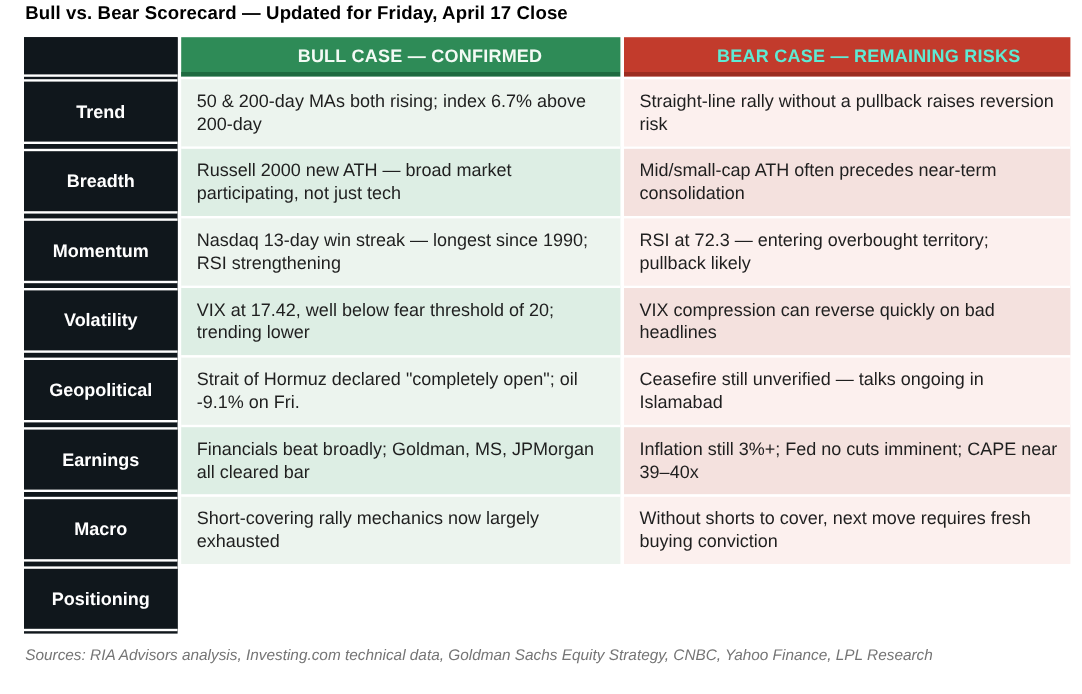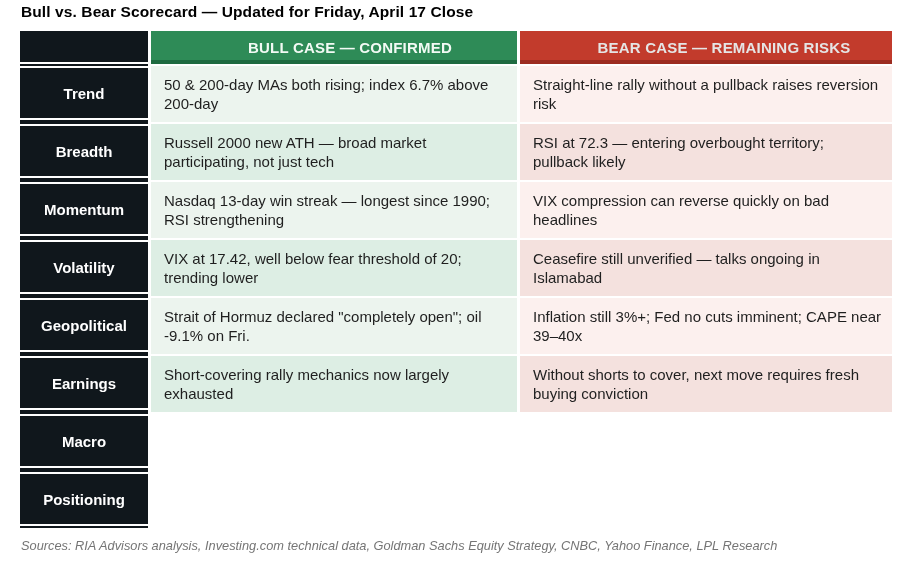--- a/index.html
+++ b/index.html
@@ -17,21 +17,21 @@
   .bull-col{width:366px;background:#ffffff;}
   .bear-col{width:372px;background:#ffffff;}
 
   .hcell{
     height:33px;box-sizing:border-box;flex:0 0 auto;
     display:flex;align-items:center;justify-content:center;
     font-weight:700;font-size:15px;letter-spacing:.2px;text-align:center;
   }
   .corner-h{background:#10171c;height:33px;border-bottom:2px solid #fff;}
   .bull-h{background:#2e8b57;color:#f2faf4;box-shadow:inset 0 -4px 0 #1e6a40;padding-left:32px;}
-  .bear-h{background:#c23b2c;color:#e5e5e5;box-shadow:inset 0 -4px 0 #9c2c20;padding-left:36px;}
+  .bear-h{background:#c23b2c;color:#5eead4;box-shadow:inset 0 -4px 0 #9c2c20;padding-left:36px;}
 
   .lbl{
     height:54px;margin:2px 0;box-sizing:border-box;flex:0 0 auto;
     border-top:2px solid #fff;border-bottom:2px solid #fff;
     background:#10171c;color:#ffffff;
     display:flex;align-items:center;justify-content:center;
     font-weight:700;font-size:15px;text-align:center;
   }
   .cell{
     height:58px;box-sizing:border-box;flex:0 0 auto;
@@ -71,26 +71,28 @@
       <div class="lbl">Positioning</div>
     </div>
 
     <div class="col bull-col">
       <div class="hcell bull-h">BULL CASE — CONFIRMED</div>
       <div class="cell">50 &amp; 200-day MAs both rising; index 6.7% above 200-day</div>
       <div class="cell">Russell 2000 new ATH — broad market participating, not just tech</div>
       <div class="cell">Nasdaq 13-day win streak — longest since 1990; RSI strengthening</div>
       <div class="cell">VIX at 17.42, well below fear threshold of 20; trending lower</div>
       <div class="cell">Strait of Hormuz declared "completely open"; oil -9.1% on Fri.</div>
+      <div class="cell">Financials beat broadly; Goldman, MS, JPMorgan all cleared bar</div>
       <div class="cell">Short-covering rally mechanics now largely exhausted</div>
     </div>
 
     <div class="col bear-col">
       <div class="hcell bear-h">BEAR CASE — REMAINING RISKS</div>
       <div class="cell">Straight-line rally without a pullback raises reversion risk</div>
+      <div class="cell">Mid/small-cap ATH often precedes near-term consolidation</div>
       <div class="cell">RSI at 72.3 — entering overbought territory; pullback likely</div>
       <div class="cell">VIX compression can reverse quickly on bad headlines</div>
       <div class="cell">Ceasefire still unverified — talks ongoing in Islamabad</div>
       <div class="cell">Inflation still 3%+; Fed no cuts imminent; CAPE near 39–40x</div>
       <div class="cell">Without shorts to cover, next move requires fresh buying conviction</div>
     </div>
 
   </div>
 
   <div class="footer">Sources: RIA Advisors analysis, Investing.com technical data, Goldman Sachs Equity Strategy, CNBC, Yahoo Finance, LPL Research</div>

